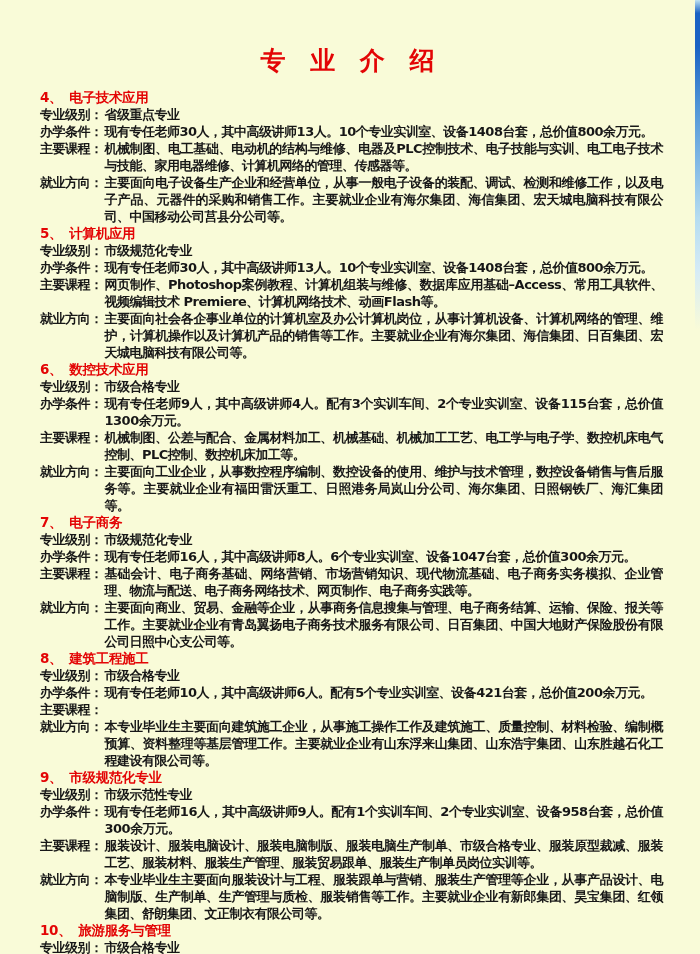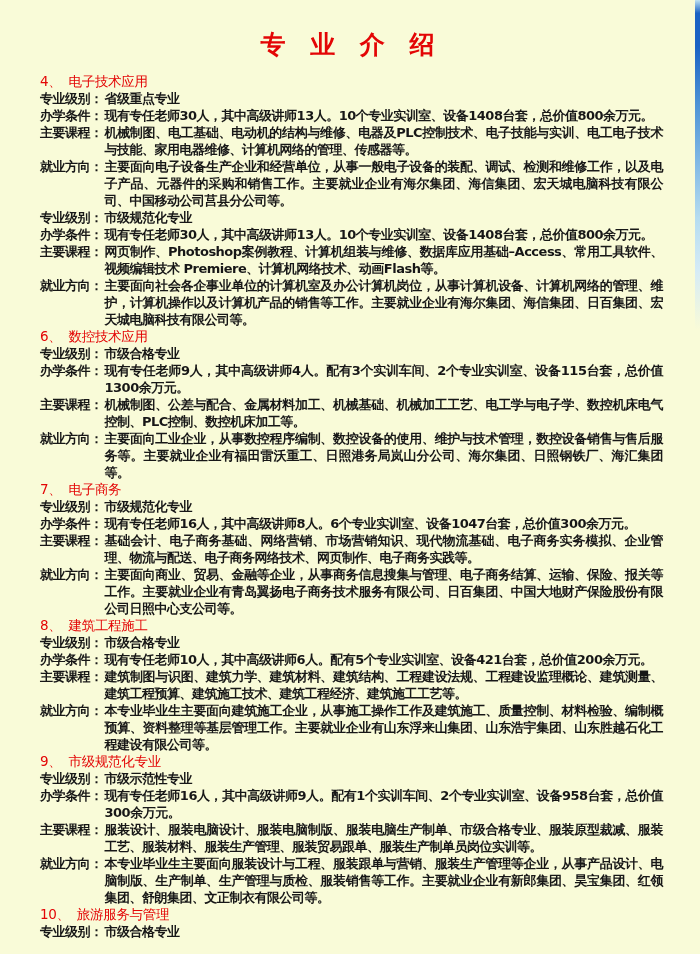--- a/index.html
+++ b/index.html
@@ -17,36 +17,36 @@
     color:var(--ink);
     font-family:"DejaVu Sans","Liberation Sans",sans-serif;
     position:relative;
     overflow:hidden;
   }
   .page{
     padding:30px 37px 0 40px;
     box-sizing:border-box;
   }
   .doc-title{
-    margin:0 0 13px 0;
+    margin:16px 0 13px 0;
     text-align:center;
     color:var(--red);
     font-size:25px;
     line-height:30px;
     font-weight:bold;
     letter-spacing:8px;
     white-space:nowrap;
   }
   .major{margin:0;}
   .sec-head{
     margin:0;
     color:var(--red);
     font-size:13.5px;
     line-height:17px;
-    font-weight:normal;
+    font-weight:bold;
     letter-spacing:-0.3px;
   }
   .sec-num{margin-right:7px;}
   .row{
     display:flex;
     font-size:13px;
     line-height:17px;
     font-weight:bold;
     letter-spacing:-0.5px;
   }
@@ -96,20 +96,21 @@
       <span class="lbl">主要课程：</span>
       <span class="val">机械制图、电工基础、电动机的结构与维修、电器及PLC控制技术、电子技能与实训、电工电子技术与技能、家用电器维修、计算机网络的管理、传感器等。</span>
     </div>
     <div class="row">
       <span class="lbl">就业方向：</span>
       <span class="val">主要面向电子设备生产企业和经营单位，从事一般电子设备的装配、调试、检测和维修工作，以及电子产品、元器件的采购和销售工作。主要就业企业有海尔集团、海信集团、宏天城电脑科技有限公司、中国移动公司莒县分公司等。</span>
     </div>
   </section>
 
   <section class="major">
+    <h2 class="sec-head"><span class="sec-num">5、</span><span class="sec-name">计算机应用</span></h2>
     <div class="row">
       <span class="lbl">专业级别：</span>
       <span class="val">市级规范化专业</span>
     </div>
     <div class="row">
       <span class="lbl">办学条件：</span>
       <span class="val">现有专任老师30人，其中高级讲师13人。10个专业实训室、设备1408台套，总价值800余万元。</span>
     </div>
     <div class="row">
       <span class="lbl">主要课程：</span>
@@ -166,21 +167,20 @@
     <div class="row">
       <span class="lbl">专业级别：</span>
       <span class="val">市级合格专业</span>
     </div>
     <div class="row">
       <span class="lbl">办学条件：</span>
       <span class="val">现有专任老师10人，其中高级讲师6人。配有5个专业实训室、设备421台套，总价值200余万元。</span>
     </div>
     <div class="row">
       <span class="lbl">主要课程：</span>
-      <span class="val">建筑制图与识图、建筑力学、建筑材料、建筑结构、工程建设法规、工程建设监理概论、建筑测量、建筑工程预算、建筑施工技术、建筑工程经济、建筑施工工艺等。</span>
     </div>
     <div class="row">
       <span class="lbl">就业方向：</span>
       <span class="val">本专业毕业生主要面向建筑施工企业，从事施工操作工作及建筑施工、质量控制、材料检验、编制概预算、资料整理等基层管理工作。主要就业企业有山东浮来山集团、山东浩宇集团、山东胜越石化工程建设有限公司等。</span>
     </div>
   </section>
 
   <section class="major">
     <h2 class="sec-head"><span class="sec-num">9、</span><span class="sec-name">市级规范化专业</span></h2>
     <div class="row">

